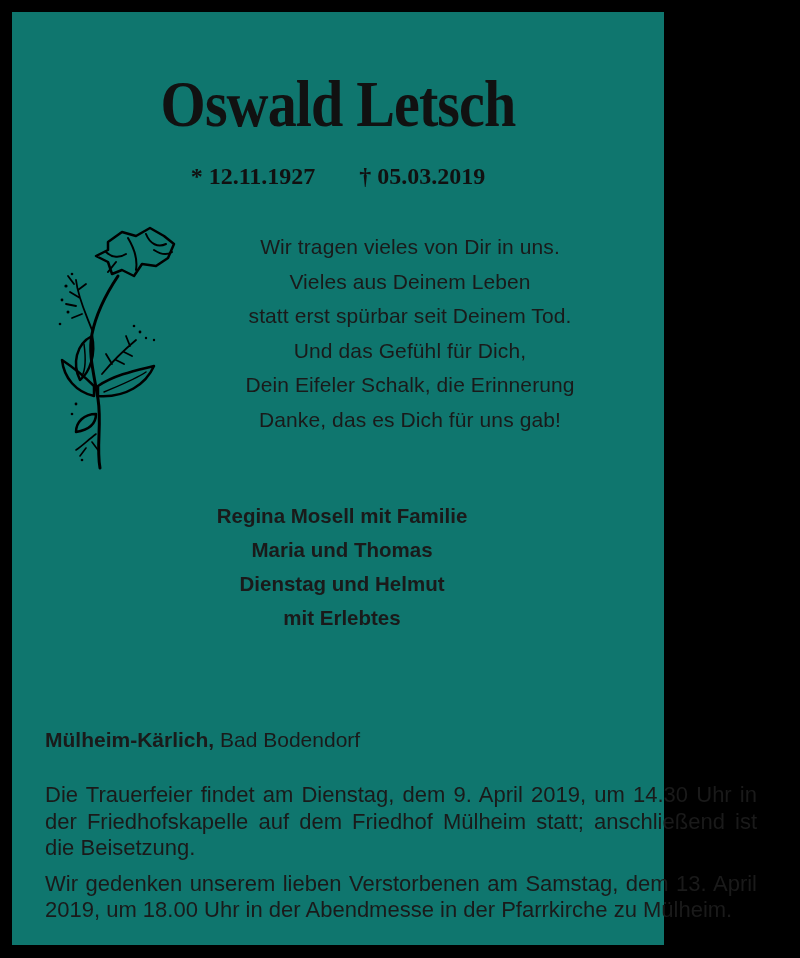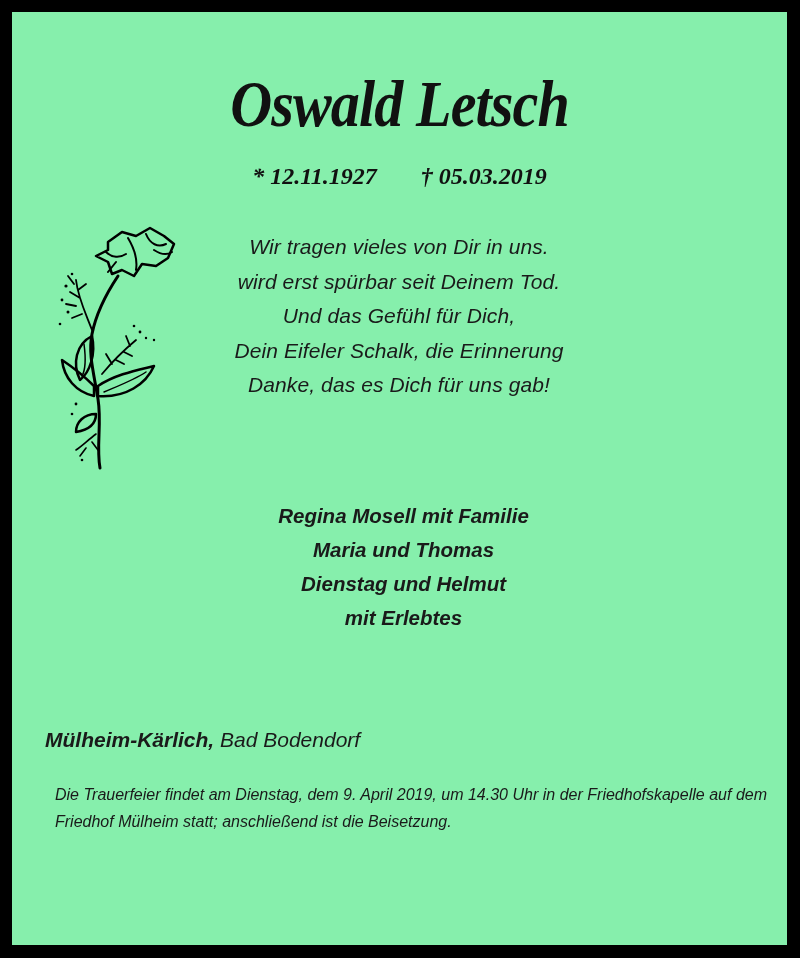--- a/index.html
+++ b/index.html
@@ -5,25 +5,24 @@
     html, body { margin: 0; padding: 0; }
     body {
       width: 800px; height: 958px;
       background: #000;
       position: relative;
       overflow: hidden;
     }
     .sheet {
       position: absolute;
       left: 12px; top: 12px;
-      width: 775px; height: 933px;
-      background: #86efac;
+      width: 652px; height: 933px;
+      background: #0f766e;
       color: #111;
       font-family: "Liberation Sans", "DejaVu Sans", sans-serif;
-      font-style: italic;
     }
     .name {
       position: absolute;
       left: 0; right: 0; top: 52px;
       text-align: center;
       font-family: "Liberation Serif", "DejaVu Serif", serif;
       font-weight: bold;
       font-size: 66px;
       line-height: 80px;
       letter-spacing: -1px;
@@ -41,21 +40,21 @@
     }
     .dates span { display: inline-block; }
     .dates .gap { width: 44px; }
     .flower {
       position: absolute;
       left: 34px; top: 202px;
       width: 132px; height: 256px;
     }
     .poem {
       position: absolute;
-      left: 167px; top: 218px;
+      left: 178px; top: 218px;
       width: 440px;
       text-align: center;
       font-size: 21px;
       line-height: 34.5px;
       color: #1a1a1a;
       letter-spacing: 0.1px;
     }
     .poem div { white-space: nowrap; }
     .family {
       position: absolute;
@@ -70,23 +69,23 @@
       position: absolute;
       left: 33px; top: 714px;
       font-size: 21px;
       line-height: 28px;
       color: #1a1a1a;
       white-space: nowrap;
     }
     .place b { font-weight: bold; }
     .info {
       position: absolute;
-      left: 43px; top: 770px;
+      left: 33px; top: 770px;
       width: 712px;
-      font-size: 16px;
+      font-size: 22px;
       line-height: 26.5px;
       color: #1a1a1a;
       text-align: justify;
     }
     .info p { margin: 0 0 9px 0; }
     .info p.last { text-align-last: left; }
   </style>
 </head>
 <body>
 
@@ -128,32 +127,34 @@
         <circle cx="108" cy="126" r="1.2"></circle>
         <circle cx="88" cy="112" r="1.3"></circle>
       <circle cx="30" cy="190" r="1.4"></circle>
         <circle cx="26" cy="200" r="1.3"></circle>
         <circle cx="36" cy="246" r="1.3"></circle>
     </g>
   </svg>
 
   <div class="poem">
     <div>Wir tragen vieles von Dir in uns.</div>
-    <div>wird erst spürbar seit Deinem Tod.</div>
+    <div>Vieles aus Deinem Leben</div>
+    <div>statt erst spürbar seit Deinem Tod.</div>
     <div>Und das Gefühl für Dich,</div>
     <div>Dein Eifeler Schalk, die Erinnerung</div>
     <div>Danke, das es Dich für uns gab!</div>
   </div>
 
   <div class="family">
     <div>Regina Mosell mit Familie</div>
     <div>Maria und Thomas</div>
     <div>Dienstag und Helmut</div>
     <div>mit Erlebtes</div>
   </div>
 
   <div class="place"><b>Mülheim-Kärlich,</b><span style="white-space:pre"> Bad Bodendorf</span></div>
 
   <div class="info">
     <p class="last">Die Trauerfeier findet am Dienstag, dem 9. April 2019, um 14.30 Uhr in der Friedhofskapelle auf dem Friedhof Mülheim statt; anschließend ist die Beisetzung.</p>
+    <p class="last">Wir gedenken unserem lieben Verstorbenen am Samstag, dem 13. April 2019, um 18.00 Uhr in der Abendmesse in der Pfarrkirche zu Mülheim.</p>
   </div>
 
 </div>
 
 </body></html>

